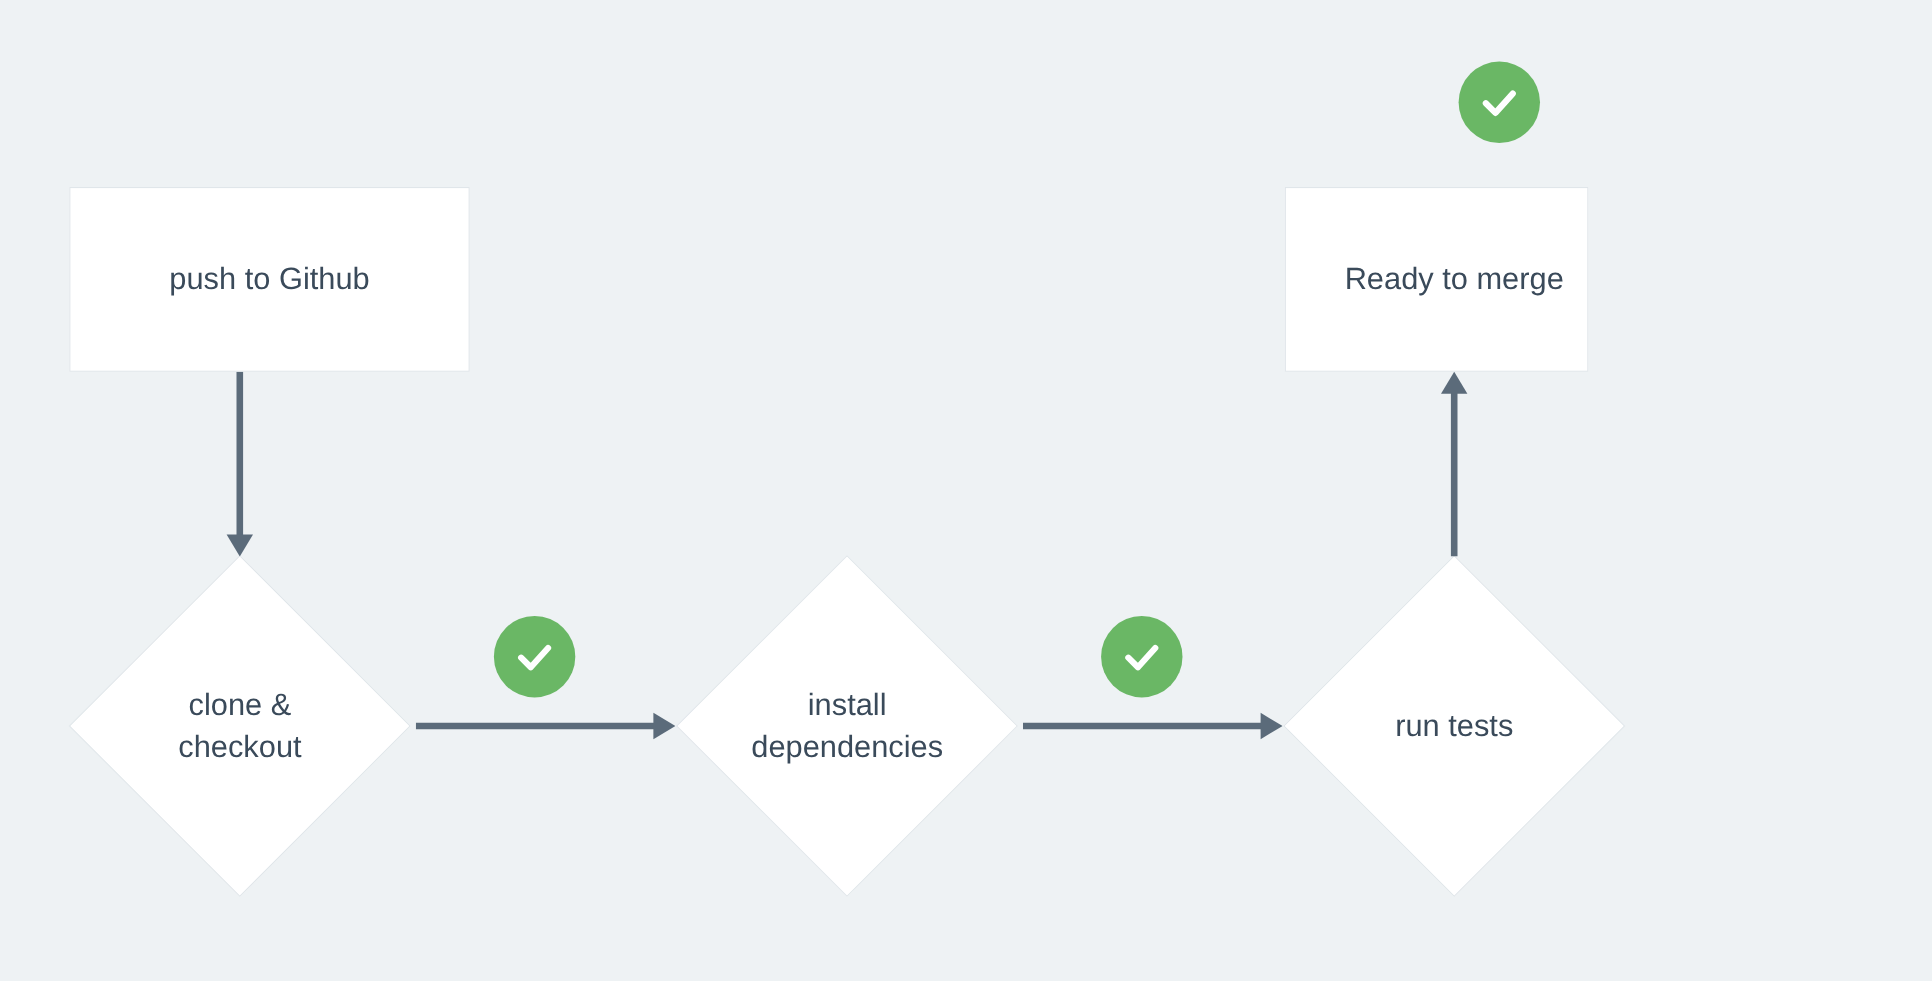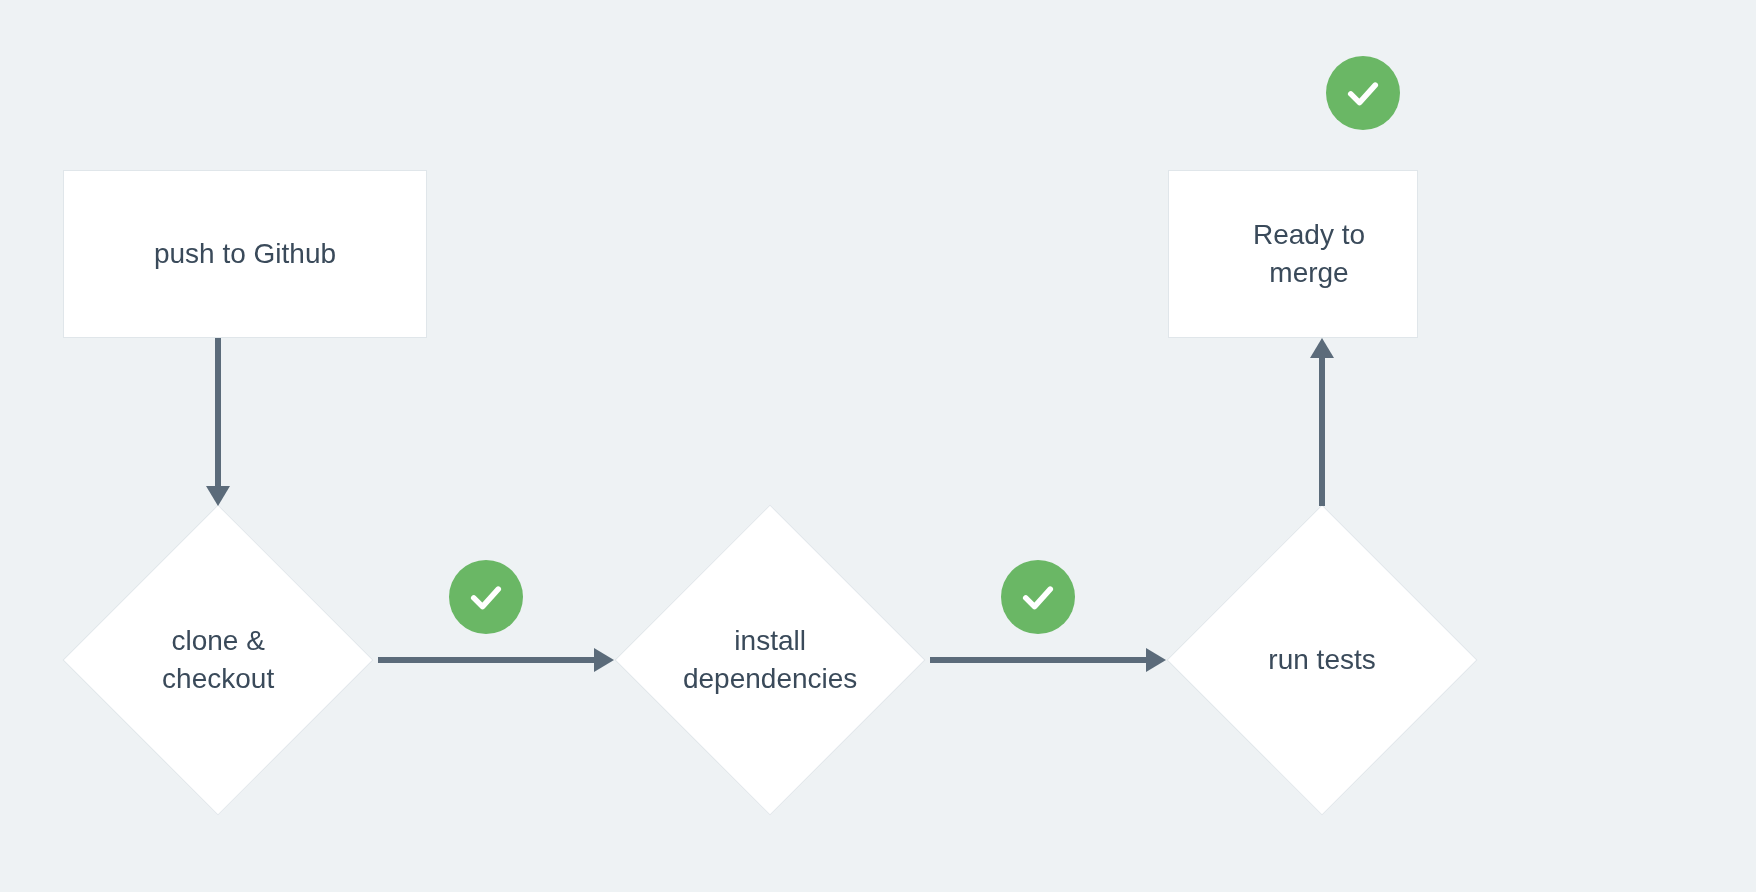--- a/index.html
+++ b/index.html
@@ -56,21 +56,21 @@
 </style>
 </head>
 <body>
 
 <div class="canvas">
 
   <div class="node-rect" style="left:63px; top:170px; width:364px; height:168px;">
     <span>push to Github</span>
   </div>
 
-  <div class="node-rect" style="left:1168px; top:170px; width:250px; height:168px;padding-left:44px;">
+  <div class="node-rect" style="left:1168px; top:170px; width:276px; height:168px;padding-left:44px;">
     <span>Ready to merge</span>
   </div>
 
   <div class="node-diamond" style="left:108px; top:550px; width:220px; height:220px;">
     <span>clone &amp; checkout</span>
   </div>
 
   <div class="node-diamond" style="left:660px; top:550px; width:220px; height:220px;">
     <span>install dependencies</span>
   </div>

